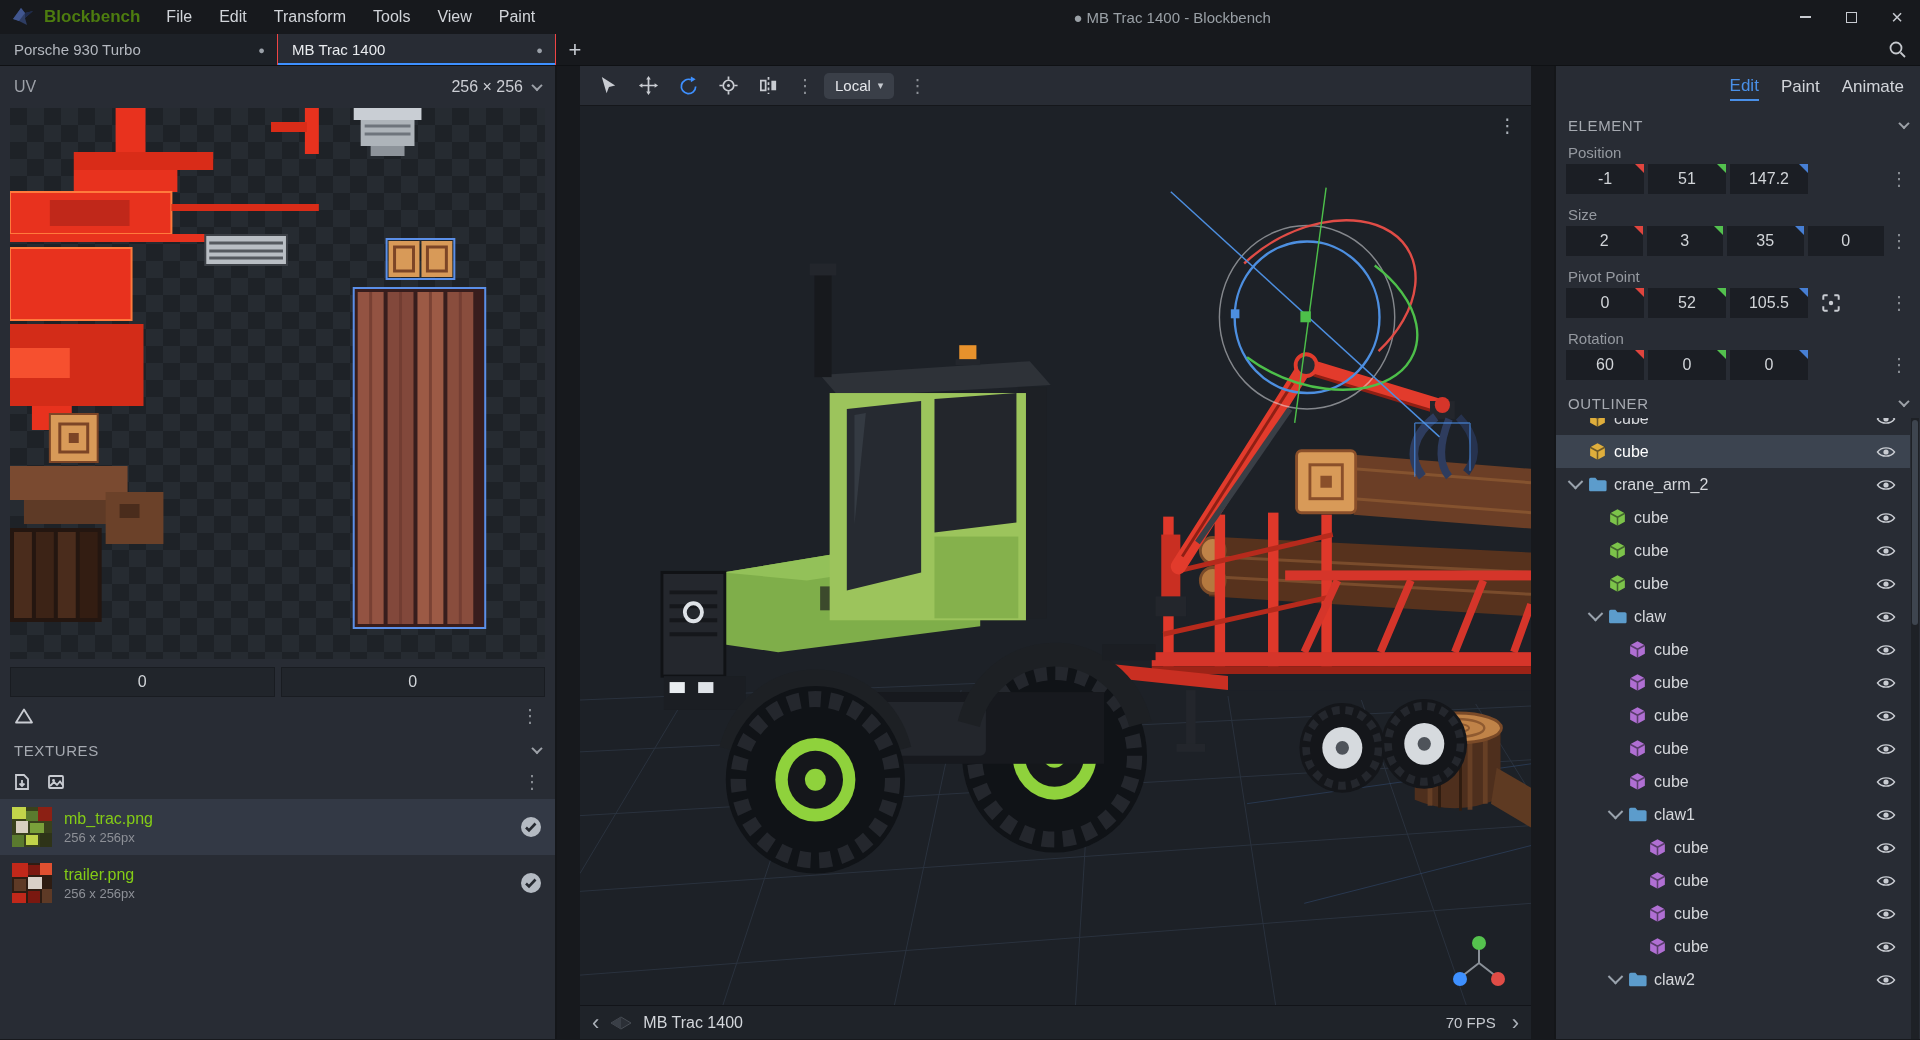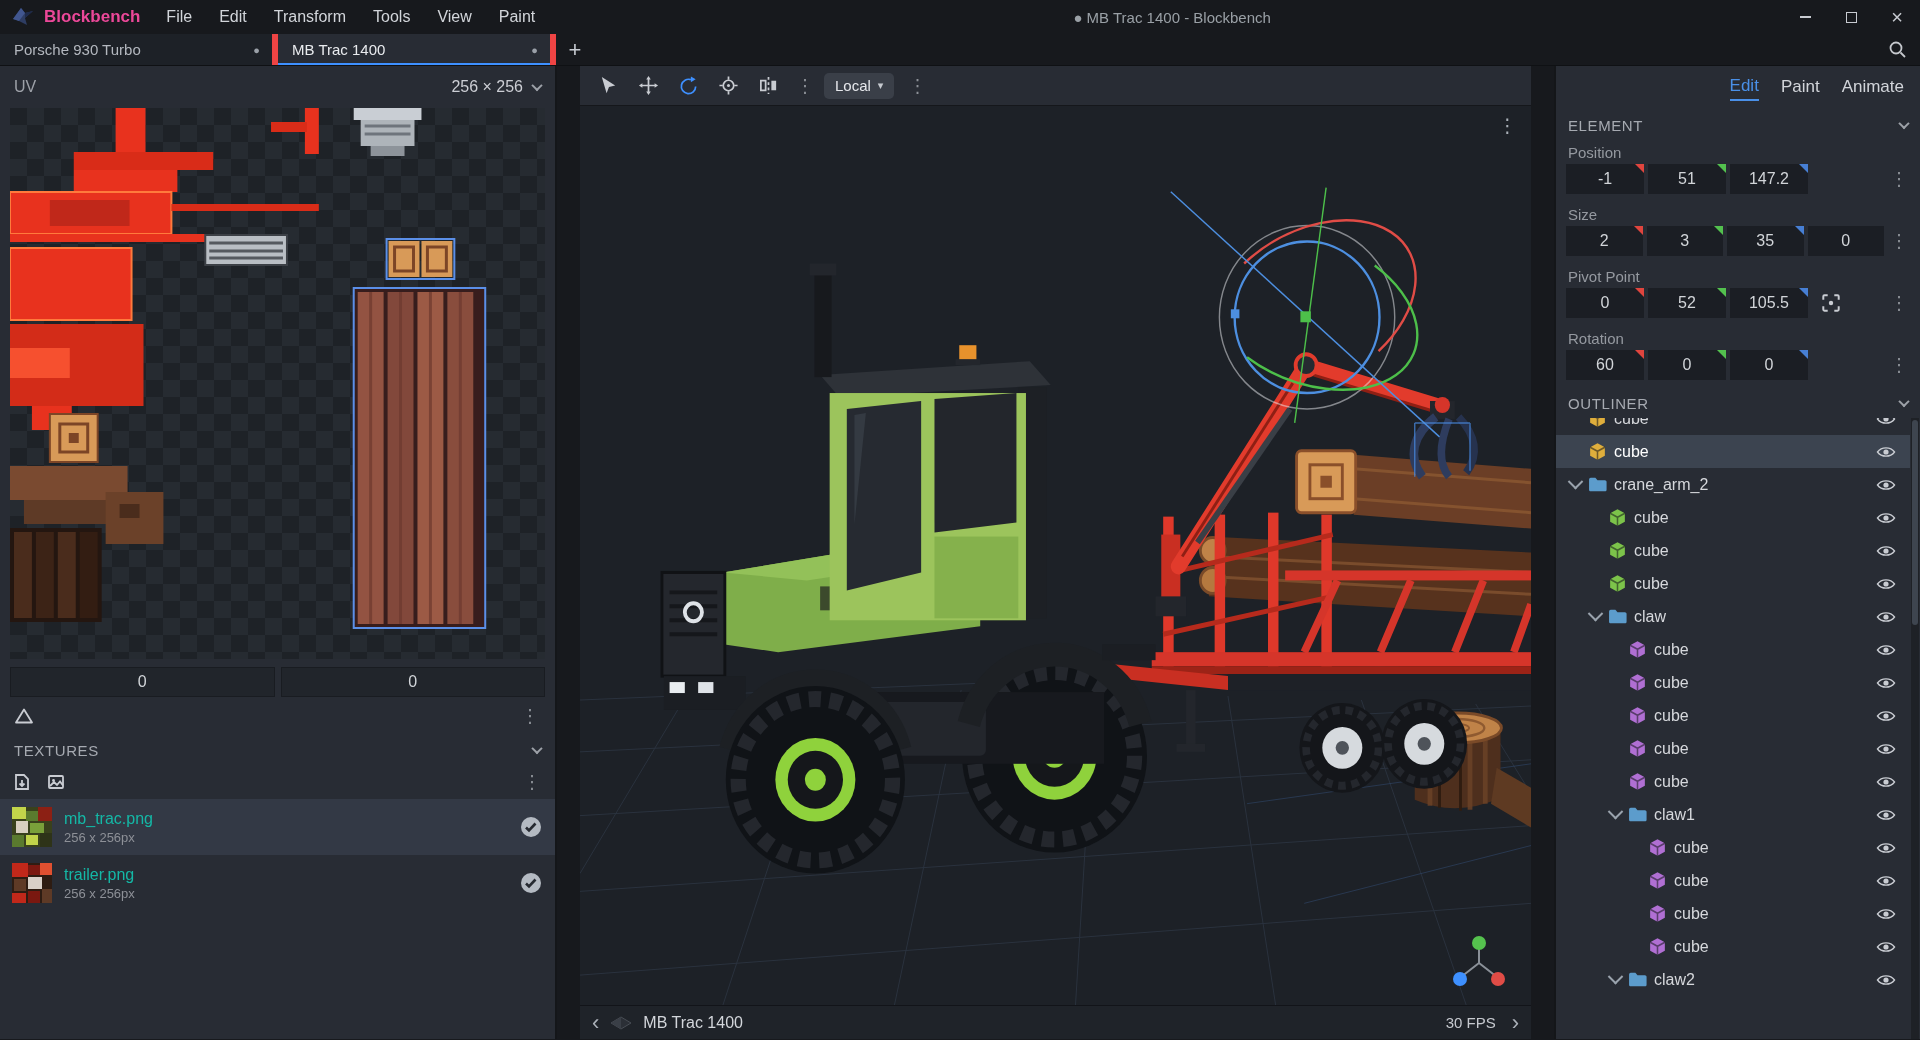--- a/index.html
+++ b/index.html
@@ -3,32 +3,32 @@
 <meta charset="utf-8">
 <style>
   * { margin:0; padding:0; box-sizing:border-box; }
   html,body { width:1920px; height:1040px; overflow:hidden;
     font-family:"Liberation Sans","DejaVu Sans",sans-serif;
     background:#17191d; color:#ccced4; font-size:16px; user-select:none; }
 
   
   .titlebar { height:34px; background:#17191d; display:flex; align-items:center; padding-left:10px; }
   .logo { width:26px; height:24px; margin-right:8px; flex:none; }
-  .app-name { font-weight:bold; font-size:17px; color:#ec4899; margin-right:26px; }
+  .app-name { font-weight:bold; font-size:17px; color:#4d7c0f; margin-right:26px; }
   .menu-item { font-size:16px; color:#d2d5da; margin-right:27px; cursor:default; }
   .win-title { flex:1; text-align:center; font-size:15px; color:#9aa0a6; }
   .win-controls { display:flex; height:100%; }
   .win-btn { width:46px; height:100%; display:flex; align-items:center; justify-content:center; color:#c8cbd1; font-size:16px; }
   .min-glyph { width:11px; height:2px; background:#c8cbd1; display:inline-block; }
   .max-glyph { width:11px; height:11px; border:1.5px solid #c8cbd1; display:inline-block; }
 
   
   .tabbar { height:32px; background:#17191d; display:flex; align-items:stretch; border-bottom:1px solid #0f1114; }
   .tab { width:278px; display:flex; align-items:center; padding:0 12px 0 14px; font-size:15px;
-         border-right:6px solid #ef4444; color:#b4b8bf; background:#1d2127; }
+         border-right:1px solid #ef4444; color:#b4b8bf; background:#1d2127; }
   .tab.active { background:#282c34; color:#e9ebee; box-shadow:inset 0 -2px 0 #3e90ff; }
   .tab-label { white-space:nowrap; overflow:hidden; }
   .tab-dot { margin-left:auto; font-size:11px; color:#9aa0a8; padding-left:10px; }
   .newtab-btn { width:38px; display:flex; align-items:center; justify-content:center; font-size:22px; color:#c8ccd2; }
   .search-btn { margin-left:auto; width:46px; display:flex; align-items:center; justify-content:center; color:#c5c8cd; }
 
   
   .main { display:flex; height:973px;gap:23px; }
 
   
@@ -48,21 +48,21 @@
   .uv-footer { height:38px; display:flex; align-items:center; padding:0 14px; color:#c9ccd2; flex:none; }
   .kebab { margin-left:auto; color:#8d9198; font-size:18px; line-height:1; padding:0 2px; }
   .sec-header { height:30px; display:flex; align-items:center; padding:0 14px; color:#a6aab1; font-size:15px; letter-spacing:.6px; flex:none; }
   .sec-header .chev { margin-left:auto; }
   .tex-toolbar { height:34px; display:flex; align-items:center; gap:14px; padding:0 12px; color:#c9ccd2; flex:none; }
   .tex-list { flex:1; overflow:hidden; }
   .tex-row { height:56px; display:flex; align-items:center; gap:12px; padding:0 12px; }
   .tex-row.selected { background:#333945; }
   .tex-thumb { width:40px; height:40px; flex:none; }
   .tex-texts { display:flex; flex-direction:column; gap:2px; }
-  .tex-name { font-size:16px; color:#14b8a6; }
+  .tex-name { font-size:16px; color:#84cc16; }
   .tex-size { font-size:13px; color:#8d9097; }
   .tex-check { margin-left:auto; width:24px; height:24px; }
 
   
   .viewport { flex:1; min-width:0; display:flex; flex-direction:column; background:#1d2127; }
   .vp-toolbar { height:40px; background:#282c34; border-bottom:1px solid #15171b; display:flex; align-items:center; padding:0 12px; gap:8px; flex:none; }
   .tool-btn { width:32px; height:32px; display:flex; align-items:center; justify-content:center; color:#c9ccd2; border-radius:4px; }
   .tool-btn.active { color:#3e90ff; }
   .tool-btn svg { width:21px; height:21px; }
   .dd-btn { height:26px; background:#3a3f48; border-radius:5px; display:flex; align-items:center; gap:7px; padding:0 11px; color:#e6e8ec; font-size:15px; }
@@ -502,21 +502,21 @@
       </svg>
     </div>
 
     <div class="vp-status">
       <span class="nav-chev">‹</span>
       <svg class="model-ico" viewBox="0 0 24 16">
         <path d="M2 8 L12 2 L22 8 L12 14 Z" fill="#2b2f36" stroke="#484d55"></path>
         <path d="M2 8 L12 14 L12 2 Z" fill="#3a3f47"></path>
       </svg>
       <span class="model-name">MB Trac 1400</span>
-      <span class="fps">30 FPS</span>
+      <span class="fps">70 FPS</span>
       <span class="nav-chev">›</span>
     </div>
   </div>
 
   <div class="right-panel">
     <div class="mode-tabs">
       <span class="mode-tab active">Edit</span>
       <span class="mode-tab">Paint</span>
       <span class="mode-tab">Animate</span>
     </div>

